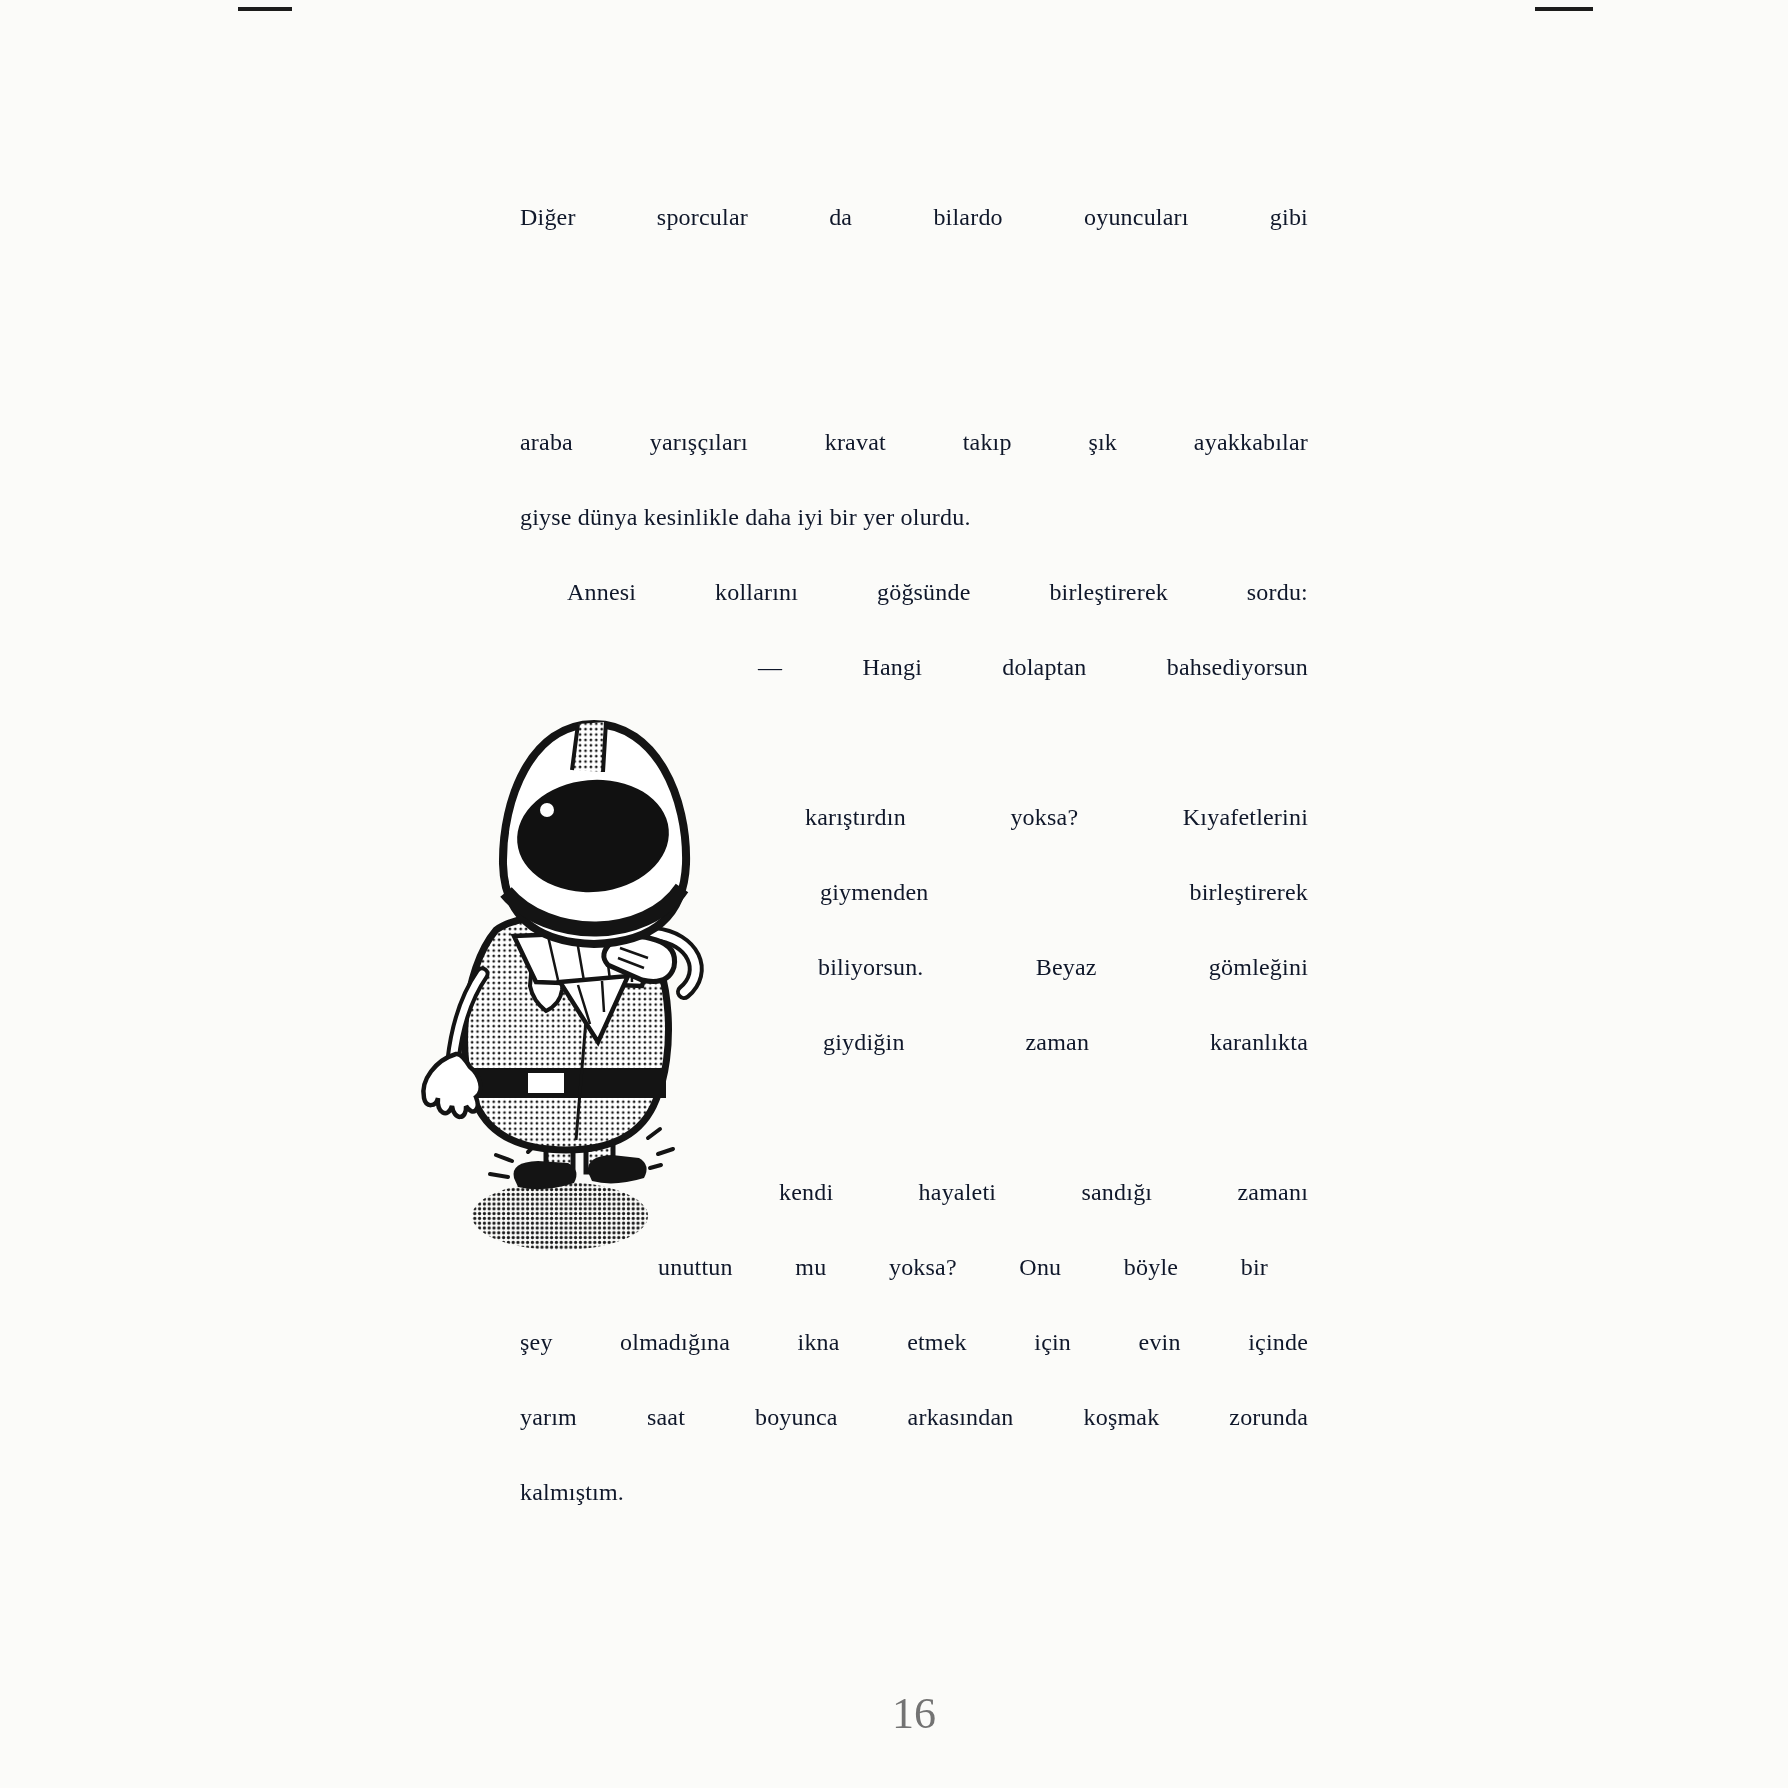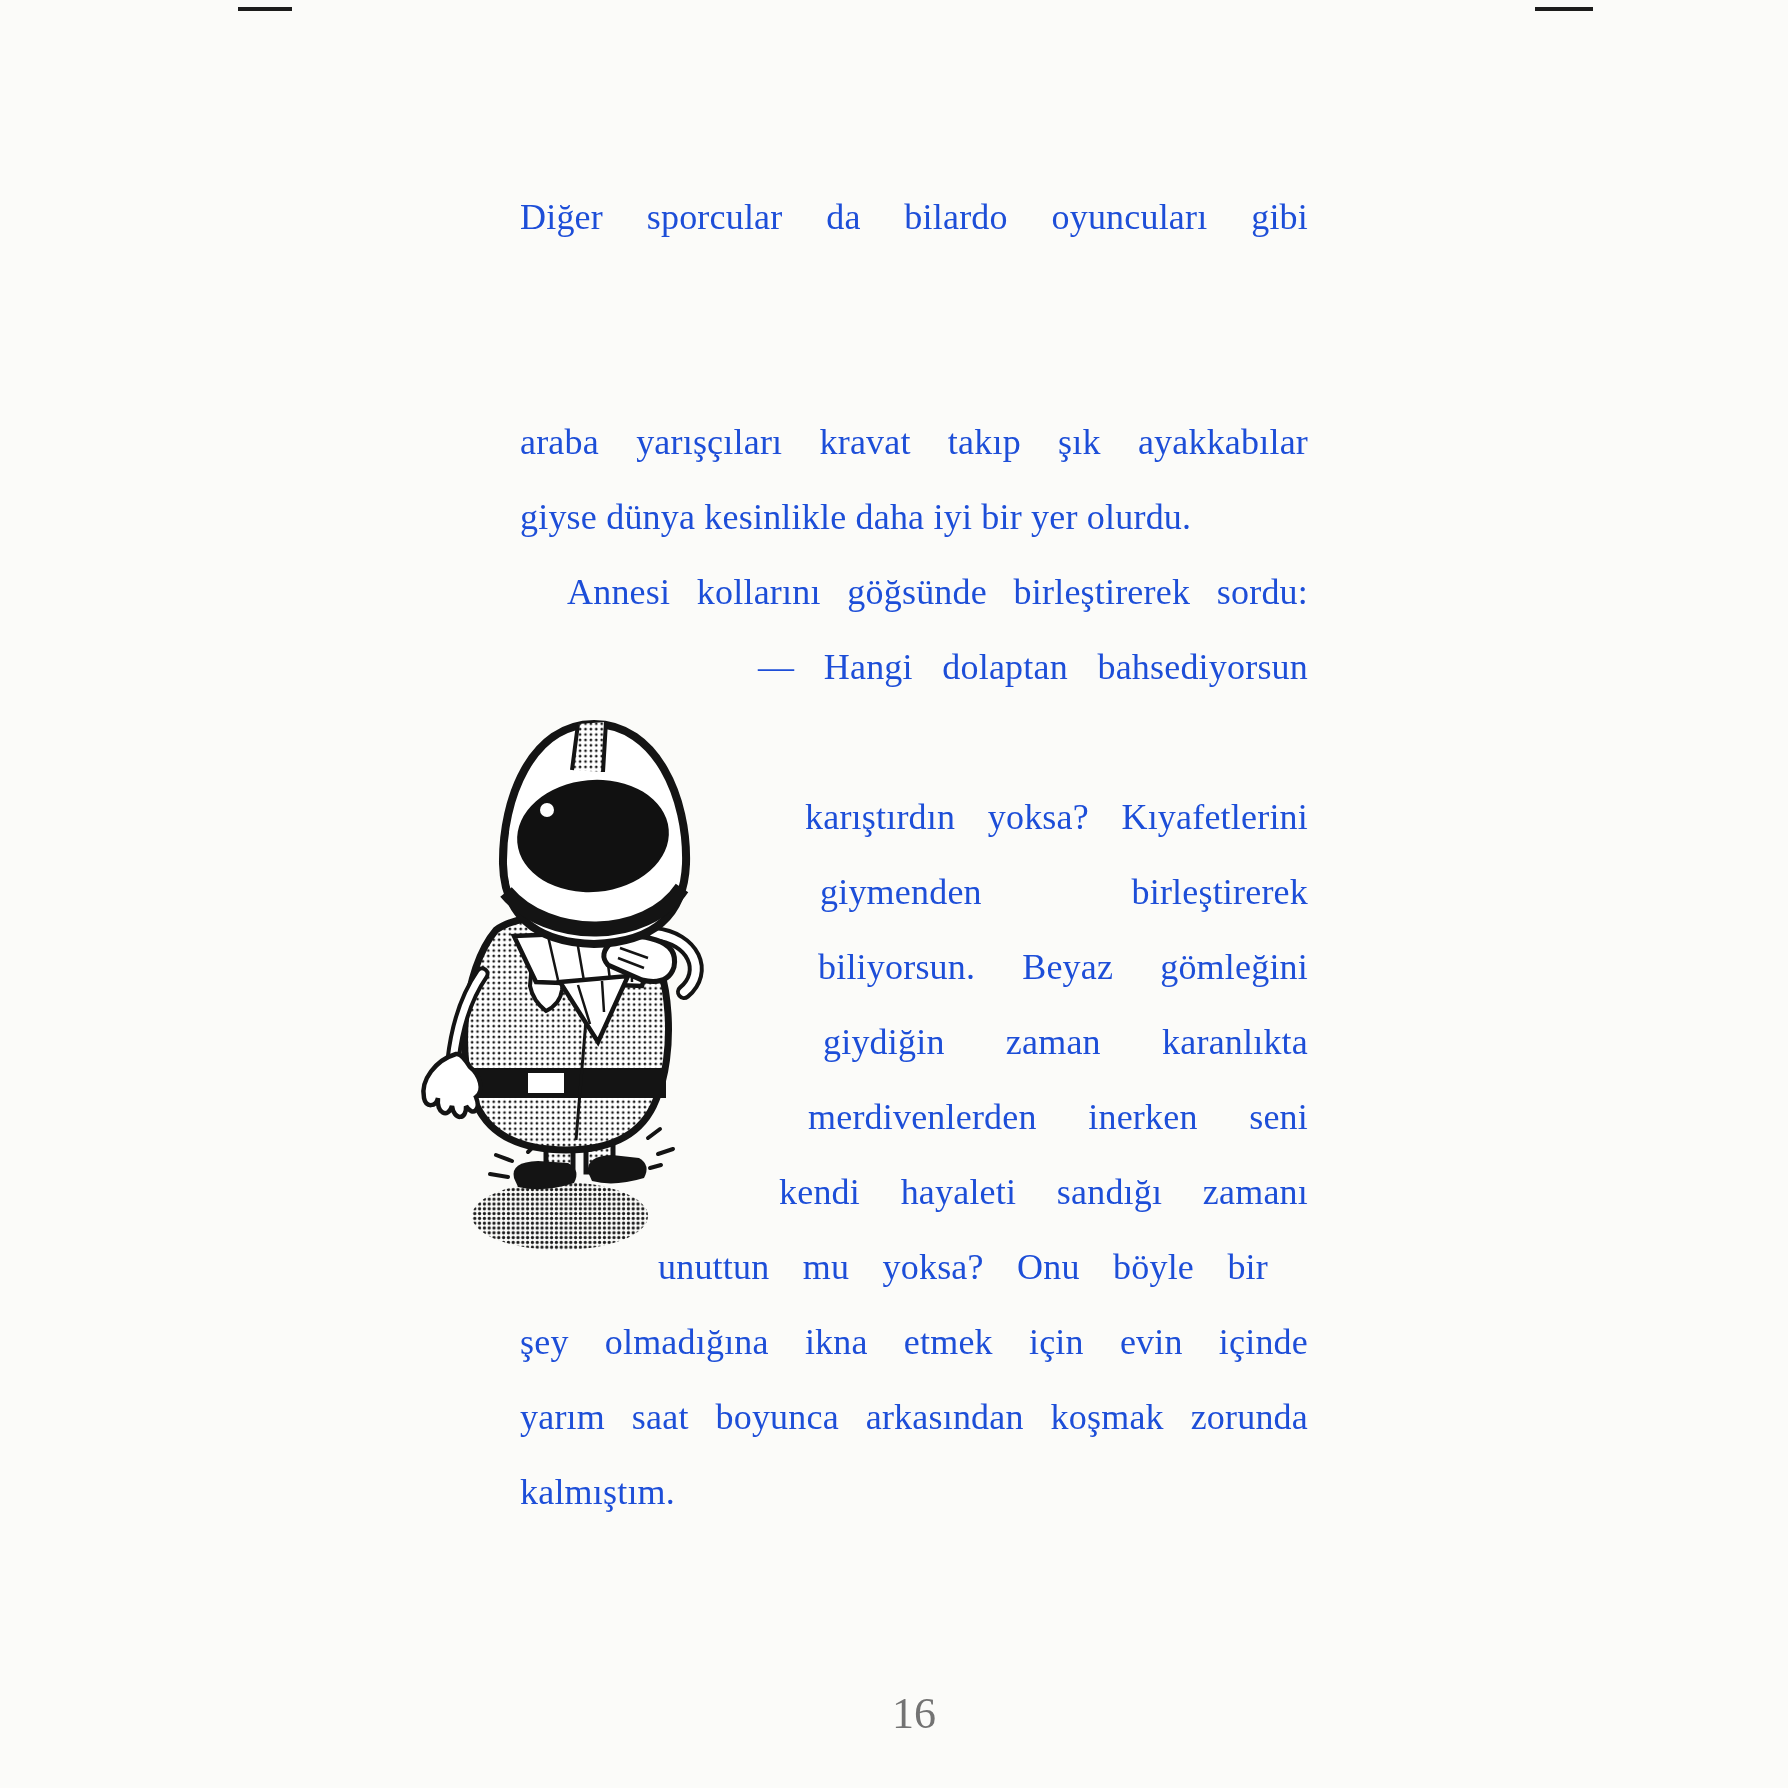--- a/index.html
+++ b/index.html
@@ -13,23 +13,23 @@
   }
   .topmark {
     position:absolute; height:4px; background:#1c1c1c;
   }
   .tm-left { left:238px; top:7px; width:54px; }
   .tm-right { left:1535px; top:7px; width:58px; }
 
   .line {
     position:absolute;
     height:75px; line-height:75px;
-    font-size:36px;
+    font-size:24px;
     letter-spacing:0.2px;
-    color:#1d4ed8;
+    color:#0f172a;
   }
   .j { text-align:justify; text-align-last:justify; }
 
   .pagenum {
     position:absolute;
     left:520px; width:788px; top:1688px;
     text-align:center;
     font-size:44px;
     color:#737373;
   }
@@ -47,21 +47,20 @@
   <div class="line j" style="left:520px;top:405px;width:788px">araba yarışçıları kravat takıp şık ayakkabılar</div>
   <div class="line" style="left:520px;top:480px;width:788px">giyse dünya kesinlikle daha iyi bir yer olurdu.</div>
 
   <div class="line j" style="left:567px;top:555px;width:741px">Annesi kollarını göğsünde birleştirerek sordu:</div>
 
   <div class="line j" style="left:758px;top:630px;width:550px">— Hangi dolaptan bahsediyorsun</div>
   <div class="line j" style="left:805px;top:780px;width:503px">karıştırdın yoksa? Kıyafetlerini</div>
   <div class="line j" style="left:820px;top:855px;width:488px">giymenden birleştirerek</div>
   <div class="line j" style="left:818px;top:930px;width:490px">biliyorsun. Beyaz gömleğini</div>
   <div class="line j" style="left:823px;top:1005px;width:485px">giydiğin zaman karanlıkta</div>
-  <div class="line j" style="left:808px;top:1080px;width:500px">merdivenlerden inerken seni</div>
   <div class="line j" style="left:779px;top:1155px;width:529px">kendi hayaleti sandığı zamanı</div>
   <div class="line j" style="left:658px;top:1230px;width:610px">unuttun mu yoksa? Onu böyle bir</div>
   <div class="line j" style="left:520px;top:1305px;width:788px">şey olmadığına ikna etmek için evin içinde</div>
   <div class="line j" style="left:520px;top:1380px;width:788px">yarım saat boyunca arkasından koşmak zorunda</div>
   <div class="line" style="left:520px;top:1455px;width:788px">kalmıştım.</div>
 
   <svg class="illo" viewBox="0 0 310 640">
     <defs>
       <pattern id="ht" width="5.4" height="5.4" patternUnits="userSpaceOnUse">
         <rect width="5.4" height="5.4" fill="#ffffff"></rect>

